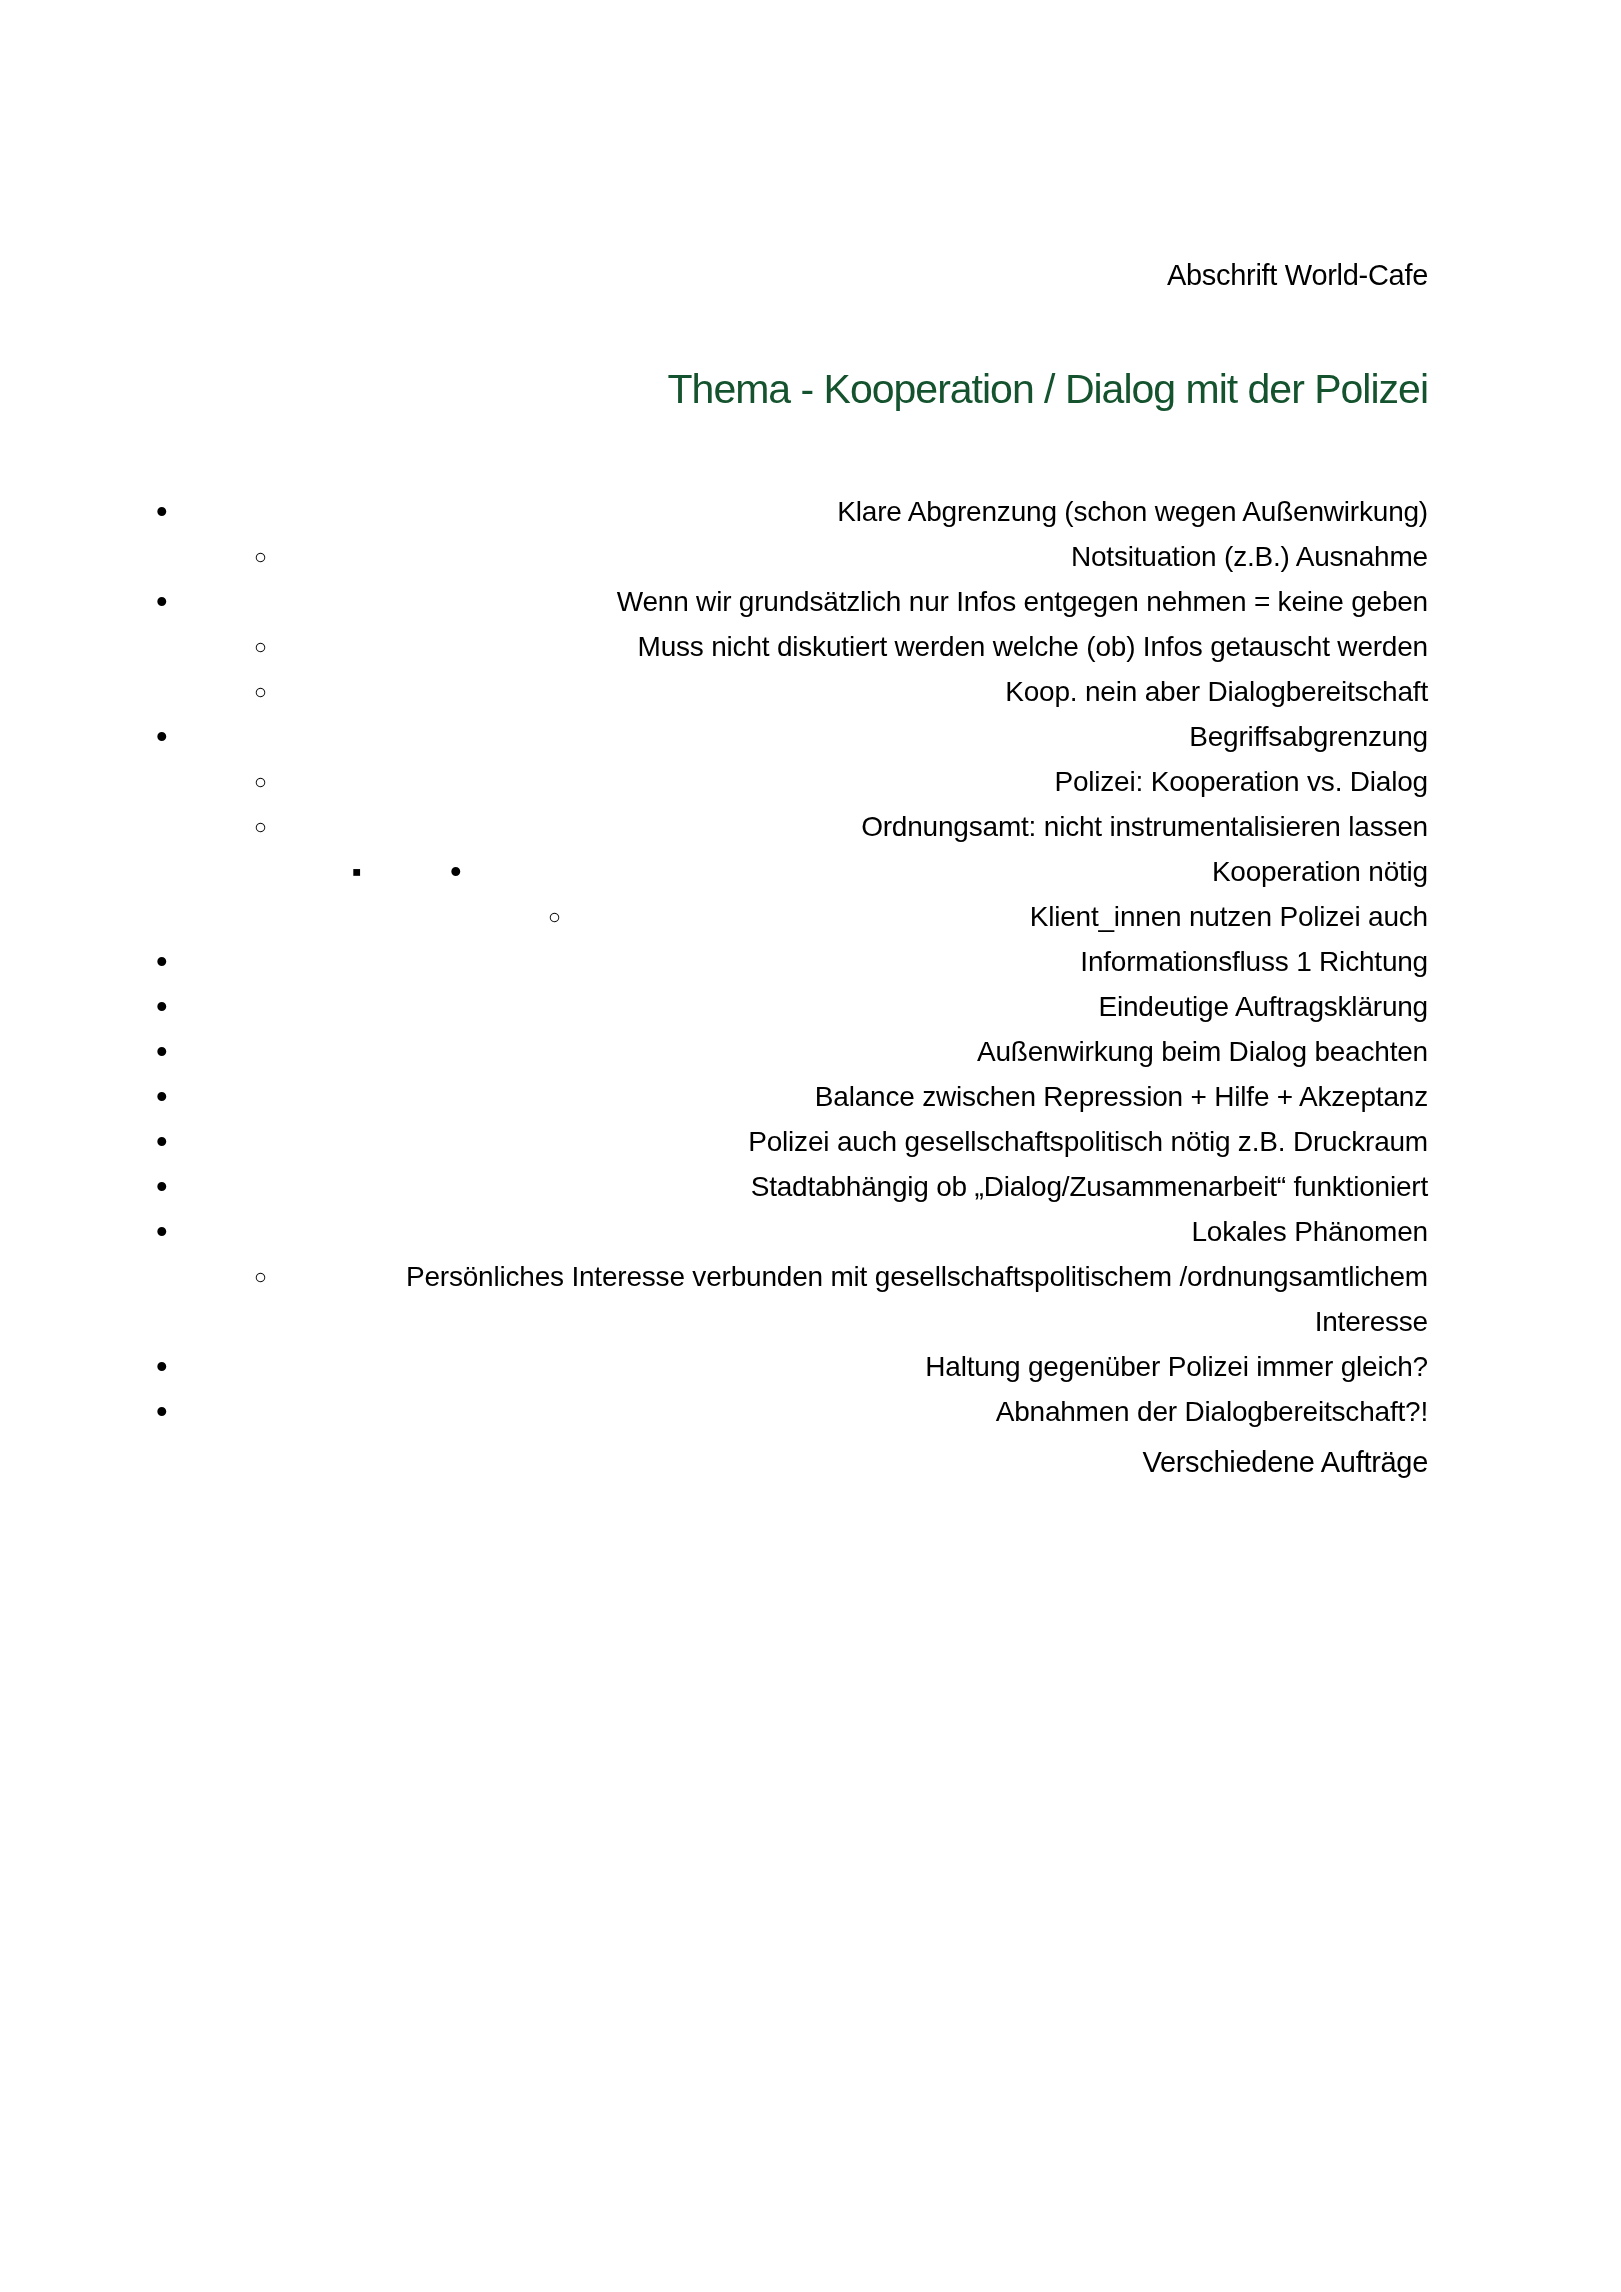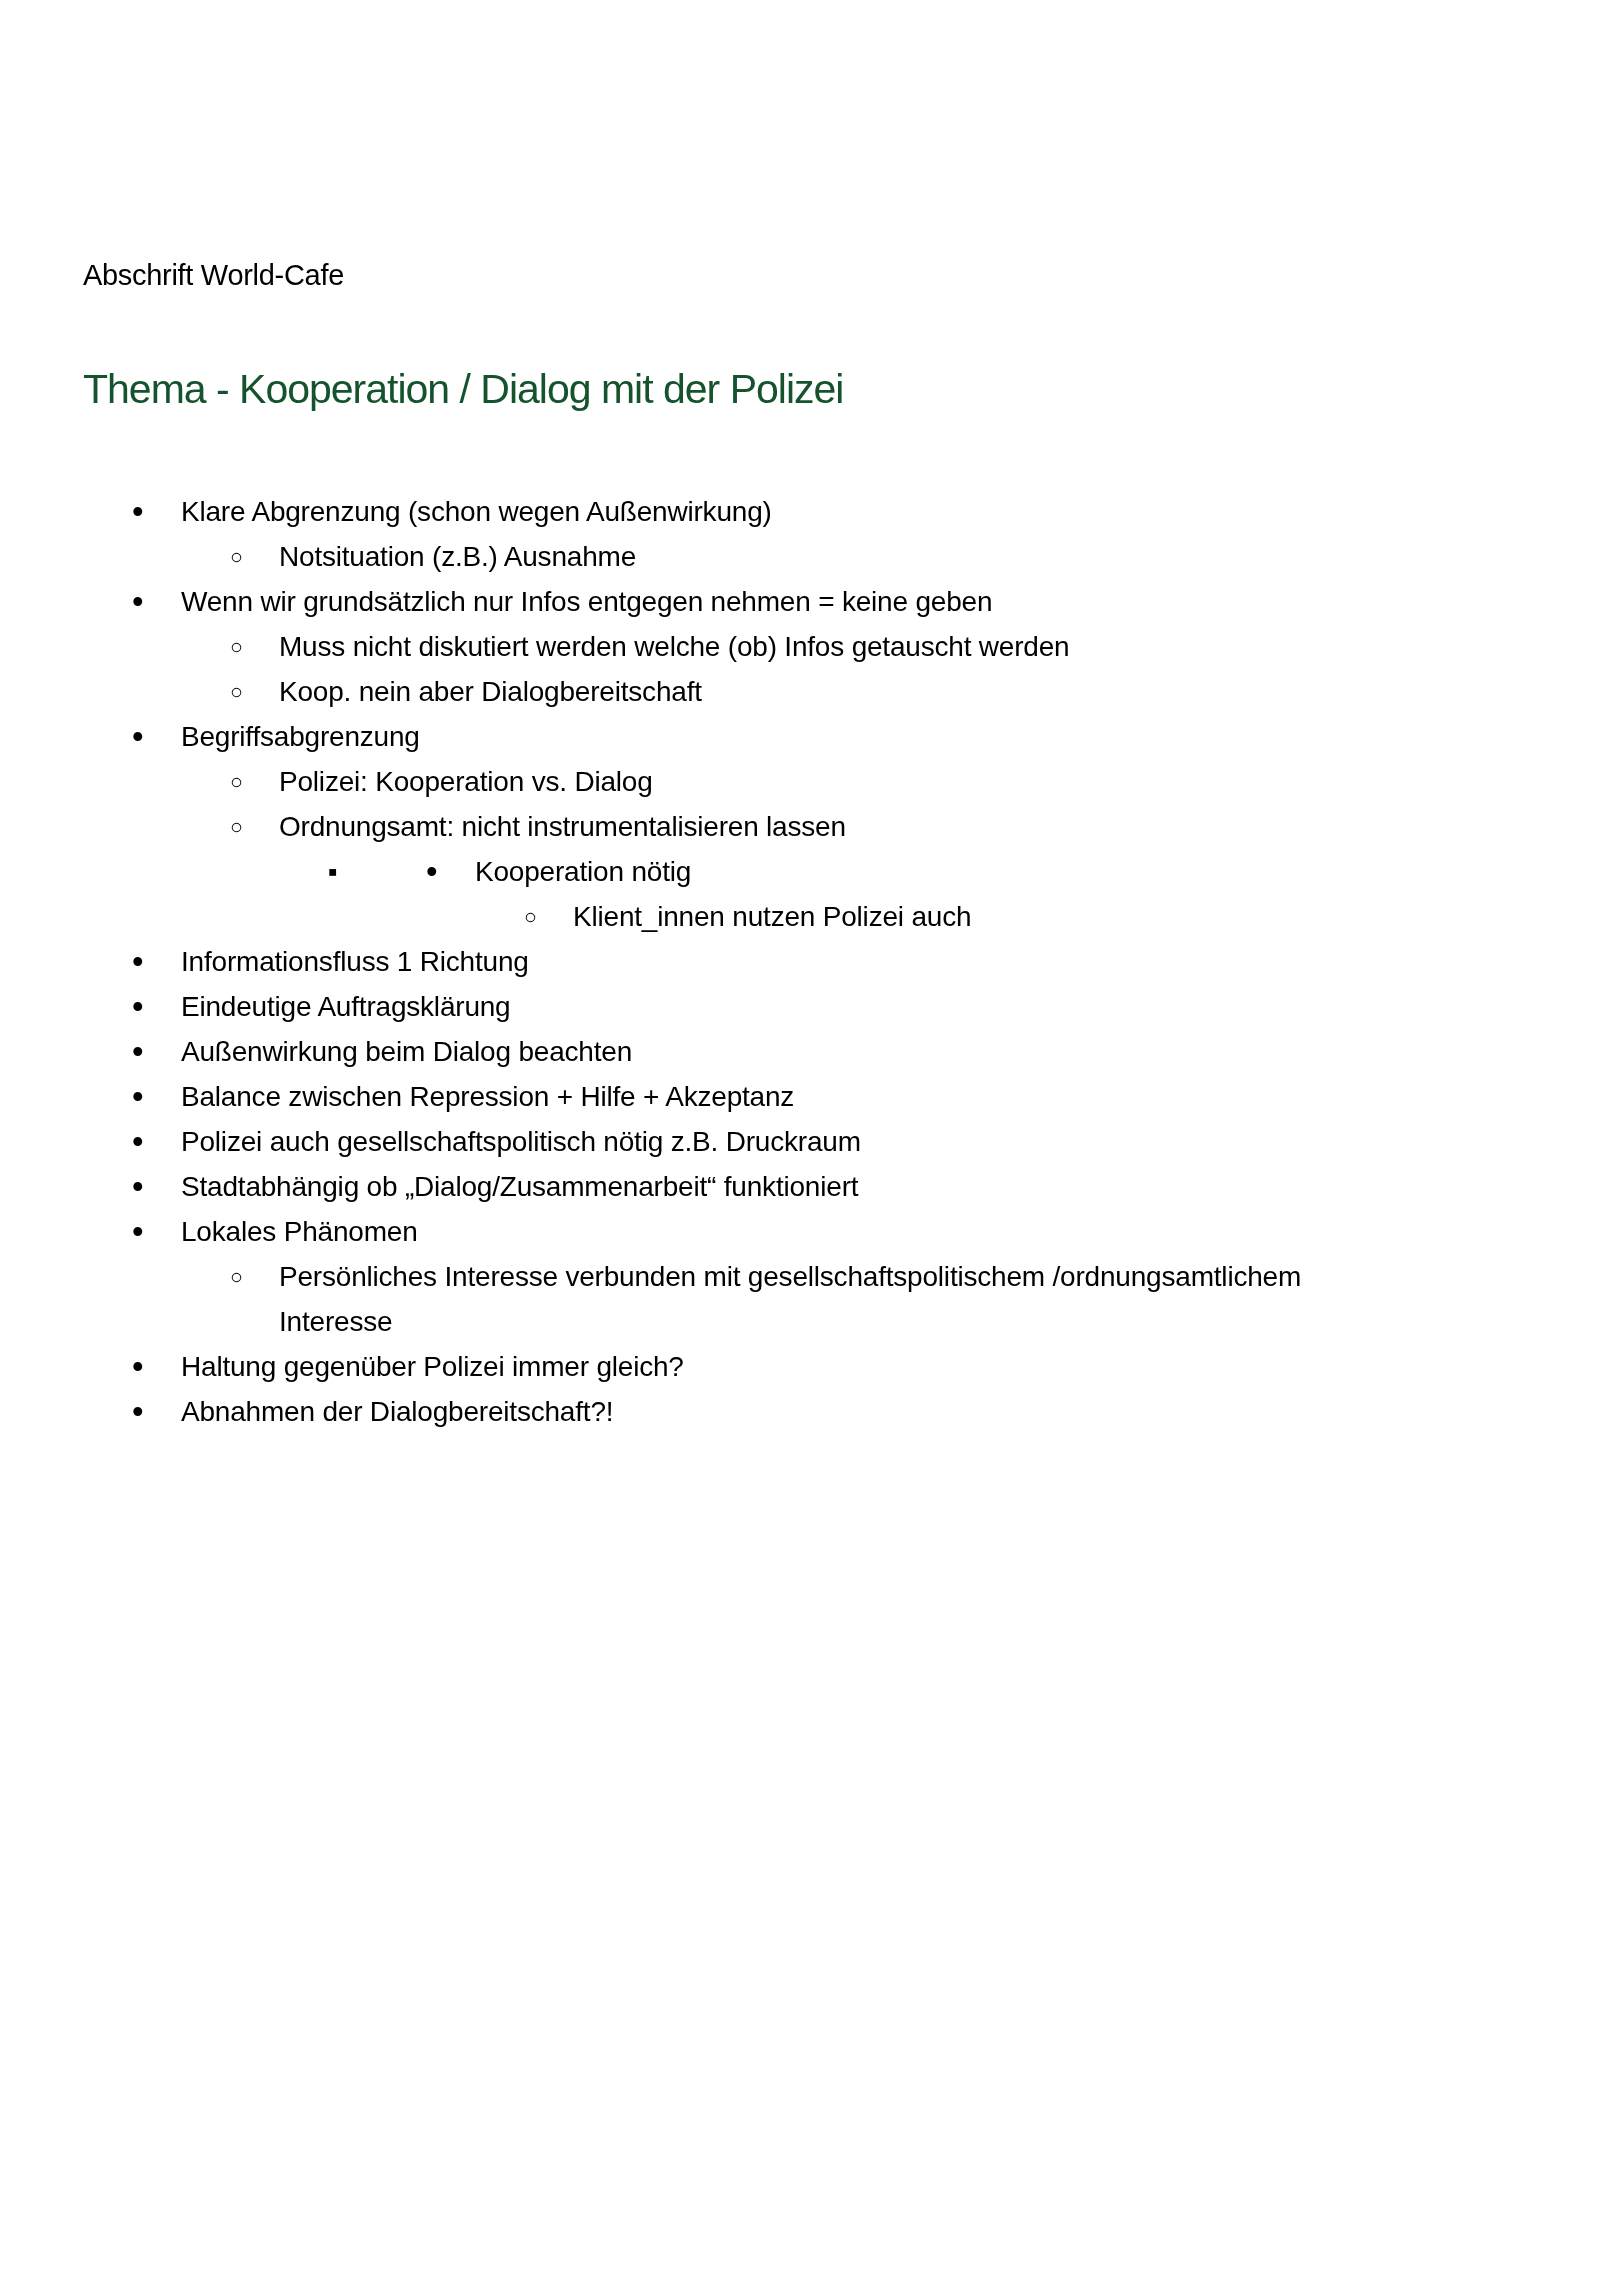--- a/index.html
+++ b/index.html
@@ -6,24 +6,25 @@
     margin: 0;
     padding: 0;
     background: #ffffff;
   }
   .page {
     position: relative;
     width: 1621px;
     height: 2293px;
     background: #ffffff;
     box-sizing: border-box;
-    padding: 257px 193px 0 83px;
+    padding: 257px 193px 0 107px;
     font-family: "Liberation Sans", sans-serif;
     color: #000000;
     overflow: hidden;
+    text-align: right;
   }
   .doc-title {
     font-size: 29px;
     line-height: 37px;
     letter-spacing: -0.3px;
     white-space: pre;
   }
   .doc-heading {
     margin-top: 69px;
     font-size: 41px;
@@ -158,14 +159,15 @@
       <div class="li lvl-1">
         <span class="bullet">•</span>
         <span class="txt"><span>Haltung gegenüber Polizei immer gleich?</span></span>
       </div>
       <div class="li lvl-1">
         <span class="bullet">•</span>
         <span class="txt"><span>Abnahmen der Dialogbereitschaft?!</span></span>
       </div>
     </div>
 
+  <div class="doc-footer">Verschiedene Aufträge</div>
 </div>
 
 
 </body></html>

